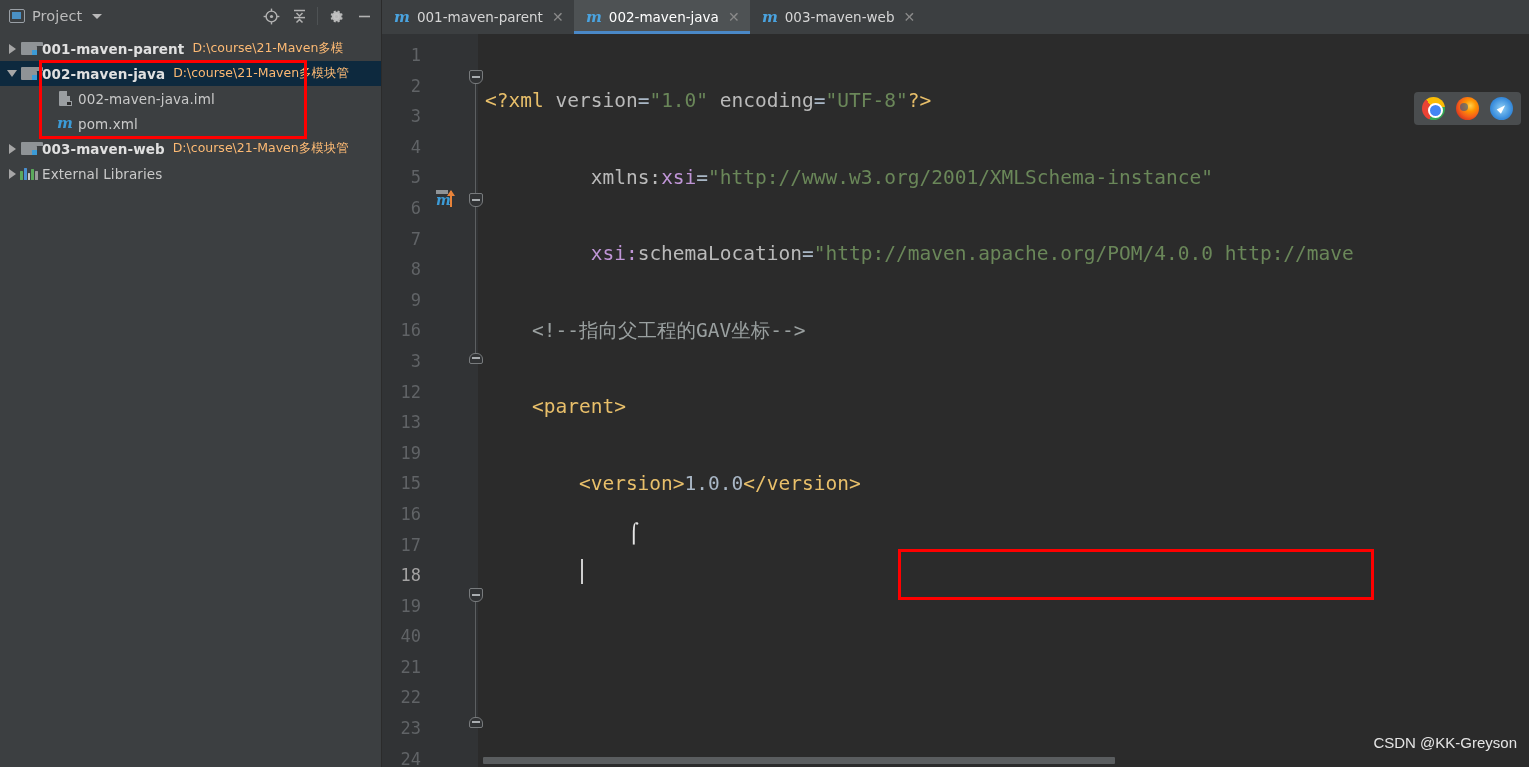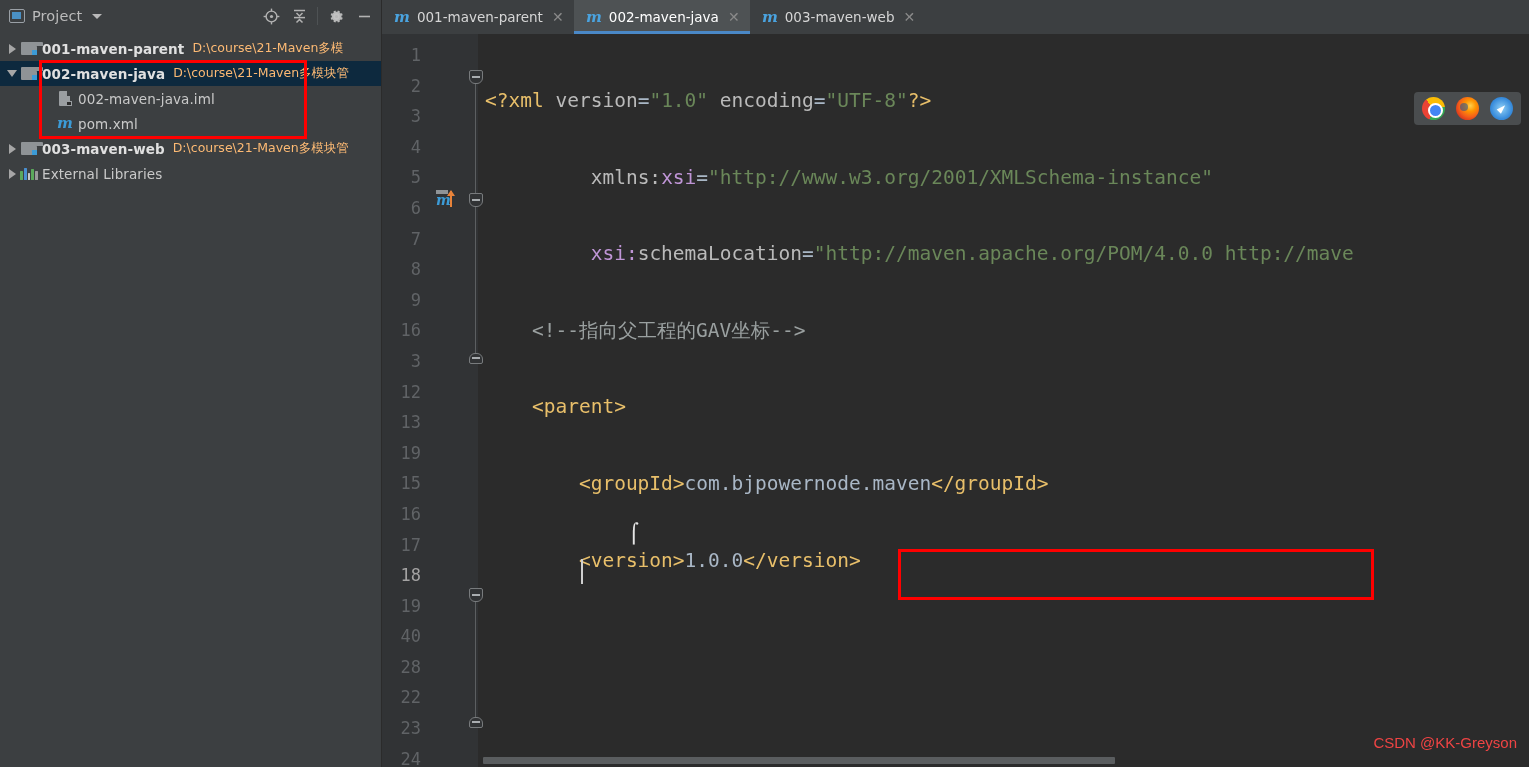--- a/index.html
+++ b/index.html
@@ -305,21 +305,21 @@
   }
   
   #rightstrip {
     position:absolute; right:0; top:34px; bottom:13px; width:13px;
     background:#2b2b2b;
   }
 
   
   #watermark {
     position:absolute; right:12px; bottom:16px;
-    color:#ef4444; font-size:15px; z-index:40;
+    color:#e5e5e5; font-size:15px; z-index:40;
     font-family:"Liberation Sans", sans-serif;
   }
 </style>
 </head>
 <body>
 
 <div id="app">
 
   <div id="sidebar">
 
@@ -493,21 +493,21 @@
           <div>3</div>
           <div>12</div>
           <div>13</div>
           <div>19</div>
           <div>15</div>
           <div>16</div>
           <div>17</div>
           <div class="cur">18</div>
           <div>19</div>
           <div>40</div>
-          <div>28</div>
+          <div>21</div>
           <div>22</div>
           <div>23</div>
           <div>24</div>
         </div>
 
         <div id="markers">
 
           <div class="fold-line" style="top:44px; height:283px;"></div>
           <div class="fold-marker" style="top:36px;">
             <div class="shape-top"></div>
@@ -540,21 +540,20 @@
           </div>
         </div>
       </div>
 
       <div id="code">
         <div class="ln"><span class="t-tag">&lt;?xml</span> <span class="t-attr">version</span><span class="t-punct">=</span><span class="t-val">"1.0"</span> <span class="t-attr">encoding</span><span class="t-punct">=</span><span class="t-val">"UTF-8"</span><span class="t-tag">?&gt;</span></div>
         <div class="ln">         <span class="t-attr">xmlns:</span><span class="t-ns">xsi</span><span class="t-punct">=</span><span class="t-val">"http://www.w3.org/2001/XMLSchema-instance"</span></div>
         <div class="ln">         <span class="t-ns">xsi:</span><span class="t-attr">schemaLocation</span><span class="t-punct">=</span><span class="t-val">"http://maven.apache.org/POM/4.0.0 http://mave</span></div>
         <div class="ln">    <span class="t-com">&lt;!--指向父工程的GAV坐标--&gt;</span></div>
         <div class="ln">    <span class="t-tag">&lt;parent&gt;</span></div>
-        <div class="ln">        <span class="t-tag">&lt;groupId&gt;</span><span class="t-txt">com.bjpowernode.maven</span><span class="t-tag">&lt;/groupId&gt;</span></div>
         <div class="ln">        <span class="t-tag">&lt;version&gt;</span><span class="t-txt">1.0.0</span><span class="t-tag">&lt;/version&gt;</span></div>
         
         
         
         
         
         
         
         
         

